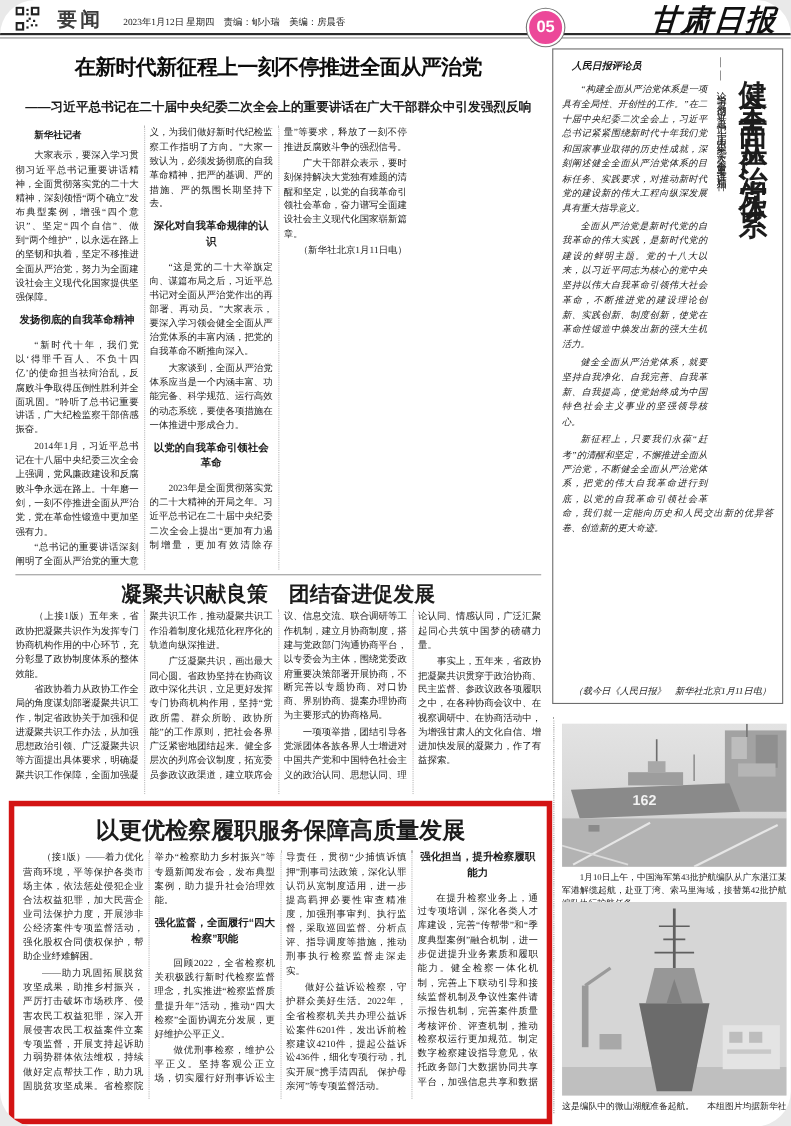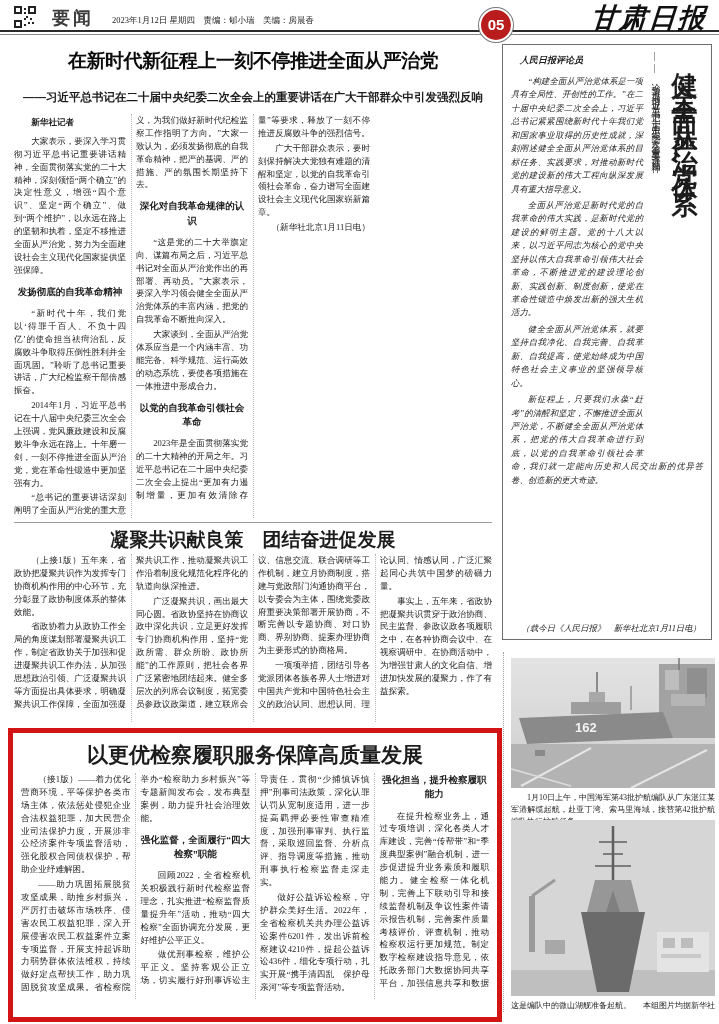--- a/index.html
+++ b/index.html
@@ -1,27 +1,27 @@
 <!DOCTYPE html>
 <html><head>
 <meta charset="utf-8">
 <style>
   html,body{margin:0;padding:0;background:#e9e9e9;}
   #paper{position:relative;width:719px;height:1024px;background:#ffffff;overflow:hidden;
-         font-family:"Liberation Serif","DejaVu Serif",serif;color:#1c1c1c;}
+         font-family:"Liberation Serif","DejaVu Serif",serif;color:#1c1c1c;border-radius:32px;}
   
   #hdr{position:absolute;left:0;top:0;width:719px;height:40px;}
   #qr{position:absolute;left:14px;top:6px;}
   #section-name{position:absolute;left:52px;top:6px;font-family:"Liberation Sans","DejaVu Sans",sans-serif;
       font-size:18px;font-weight:bold;color:#3c3c3c;letter-spacing:3px;}
   #dateline{position:absolute;left:112px;top:15px;font-size:8.5px;color:#222;}
   .rule1{position:absolute;left:0;top:30px;width:719px;height:2px;background:#2b2b2b;}
   .rule2{position:absolute;left:0;top:34px;width:719px;height:1px;background:#8a8a8a;}
   #pageno{position:absolute;left:479px;top:8px;width:30px;height:30px;border-radius:50%;
-      background:#b91c1c;color:#fff;font-family:"Liberation Sans",sans-serif;font-weight:bold;
+      background:#ec4899;color:#fff;font-family:"Liberation Sans",sans-serif;font-weight:bold;
       font-size:15px;line-height:30px;text-align:center;border:2px solid #fff;box-shadow:0 0 0 1px #777;}
   #masthead{position:absolute;right:12px;top:0px;font-family:"DejaVu Serif","Liberation Serif",serif;
       font-size:27px;font-weight:bold;font-style:italic;letter-spacing:2px;color:#111;
       transform:skewX(-4deg);}
   
   .cols4{column-count:4;column-gap:10px;column-rule:1px dotted #b8b8b8;column-fill:auto;height:100%;
       font-size:8.6px;line-height:1.5;text-align:justify;}
   .para{margin:0 0 2px 0;text-indent:2em;}
   .byline{margin:2px 0 6px 0;text-indent:2em;font-weight:bold;}
   .crosshead{font-family:"Liberation Sans","DejaVu Sans",sans-serif;font-weight:bold;font-size:9.5px;
@@ -93,21 +93,21 @@
     <div class="rule2"></div>
     <div id="pageno">05</div>
     <div id="masthead">甘肃日报</div>
   </div>
 
   <div id="lead-headline">在新时代新征程上一刻不停推进全面从严治党</div>
   <div id="lead-subhead">——习近平总书记在二十届中央纪委二次全会上的重要讲话在广大干部群众中引发强烈反响</div>
   <div id="lead-body">
     <div class="cols4">
         <p class="byline">新华社记者</p>
-        <p class="para">大家表示，要深入学习贯彻习近平总书记重要讲话精神，全面贯彻落实党的二十大精神，深刻领悟“两个确立”的决定性意义，增强“四个意识”、坚定“两个确立”、做到“两个维护”，以永远在路上的坚韧和执着，坚定不移推进全面从严治党，努力为全面建设社会主义现代化国家提供坚强保障。</p>
+        <p class="para">大家表示，要深入学习贯彻习近平总书记重要讲话精神，全面贯彻落实党的二十大精神，深刻领悟“两个确立”发布典型案例，增强“四个意识”、坚定“四个自信”、做到“两个维护”，以永远在路上的坚韧和执着，坚定不移推进全面从严治党，努力为全面建设社会主义现代化国家提供坚强保障。</p>
         <h4 class="crosshead">发扬彻底的自我革命精神</h4>
         <p class="para">“新时代十年，我们党以‘得罪千百人、不负十四亿’的使命担当祛疴治乱，反腐败斗争取得压倒性胜利并全面巩固。”聆听了总书记重要讲话，广大纪检监察干部倍感振奋。</p>
         <p class="para">2014年1月，习近平总书记在十八届中央纪委三次全会上强调，党风廉政建设和反腐败斗争永远在路上。十年磨一剑，一刻不停推进全面从严治党，党在革命性锻造中更加坚强有力。</p>
         <p class="para">“总书记的重要讲话深刻阐明了全面从严治党的重大意义，为我们做好新时代纪检监察工作指明了方向。”大家一致认为，必须发扬彻底的自我革命精神，把严的基调、严的措施、严的氛围长期坚持下去。</p>
         <h4 class="crosshead">深化对自我革命规律的认识</h4>
         <p class="para">“这是党的二十大举旗定向、谋篇布局之后，习近平总书记对全面从严治党作出的再部署、再动员。”大家表示，要深入学习领会健全全面从严治党体系的丰富内涵，把党的自我革命不断推向深入。</p>
         <p class="para">大家谈到，全面从严治党体系应当是一个内涵丰富、功能完备、科学规范、运行高效的动态系统，要使各项措施在一体推进中形成合力。</p>
         <h4 class="crosshead">以党的自我革命引领社会革命</h4>
         <p class="para">2023年是全面贯彻落实党的二十大精神的开局之年。习近平总书记在二十届中央纪委二次全会上提出“更加有力遏制增量，更加有效清除存量”等要求，释放了一刻不停推进反腐败斗争的强烈信号。</p>
         <p class="para">广大干部群众表示，要时刻保持解决大党独有难题的清醒和坚定，以党的自我革命引领社会革命，奋力谱写全面建设社会主义现代化国家崭新篇章。</p>

